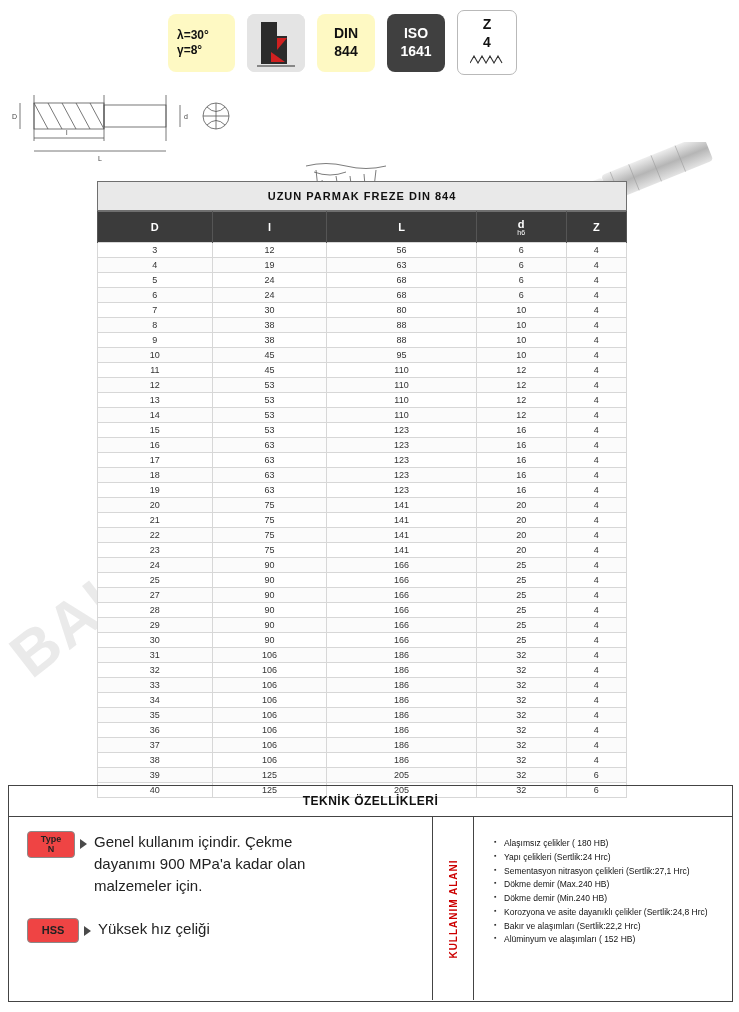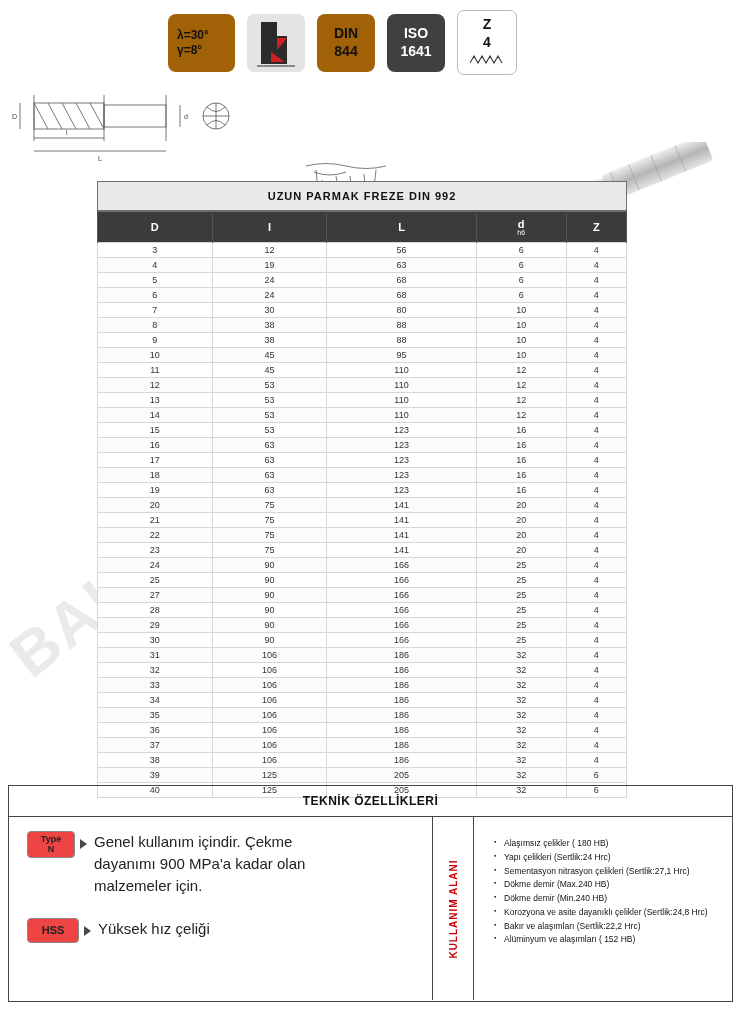--- a/index.html
+++ b/index.html
@@ -12,21 +12,21 @@
     overflow:hidden;
   }
   .page{position:relative;width:739px;height:1012px;}
 
   
   .badges{
     position:absolute;left:168px;top:10px;
     display:flex;align-items:center;gap:12px;
   }
   .badge{
-    background:#a16207;border-radius:8px;
+    background:#fef9c3;border-radius:8px;
     width:58px;height:58px;
     display:flex;flex-direction:column;align-items:center;justify-content:center;
     font-size:11px;line-height:1.25;font-weight:bold;color:#111;
   }
   .badge.angles{font-size:12px;align-items:flex-start;padding-left:9px;}
   .badge.angles span{display:block;white-space:nowrap;}
   .badge.pink{background:#404040;color:#fff;}
   .badge.dark{background:#e4e4e4;padding:0;}
   .badge.z4{background:#ffffff;border:1px solid #b9b9b9;border-radius:7px;justify-content:flex-start;padding-top:5px;}
   .badge .big{font-size:14px;font-weight:bold;}
@@ -249,21 +249,21 @@
       </g>
     </svg>
   </div>
 
   <div class="watermark">
     <span>BALKAN KESICI TAKIM</span>
   </div>
 
   <div class="tbl-wrap">
     <table class="main">
-      <caption>UZUN PARMAK FREZE DIN 992</caption>
+      <caption>UZUN PARMAK FREZE DIN 844</caption>
       <thead>
         <tr>
           <th class="col-d">
             <span>D</span>
           </th>
           <th class="col-l">
             <span>l</span>
           </th>
           <th class="col-L">
             <span>L</span>

